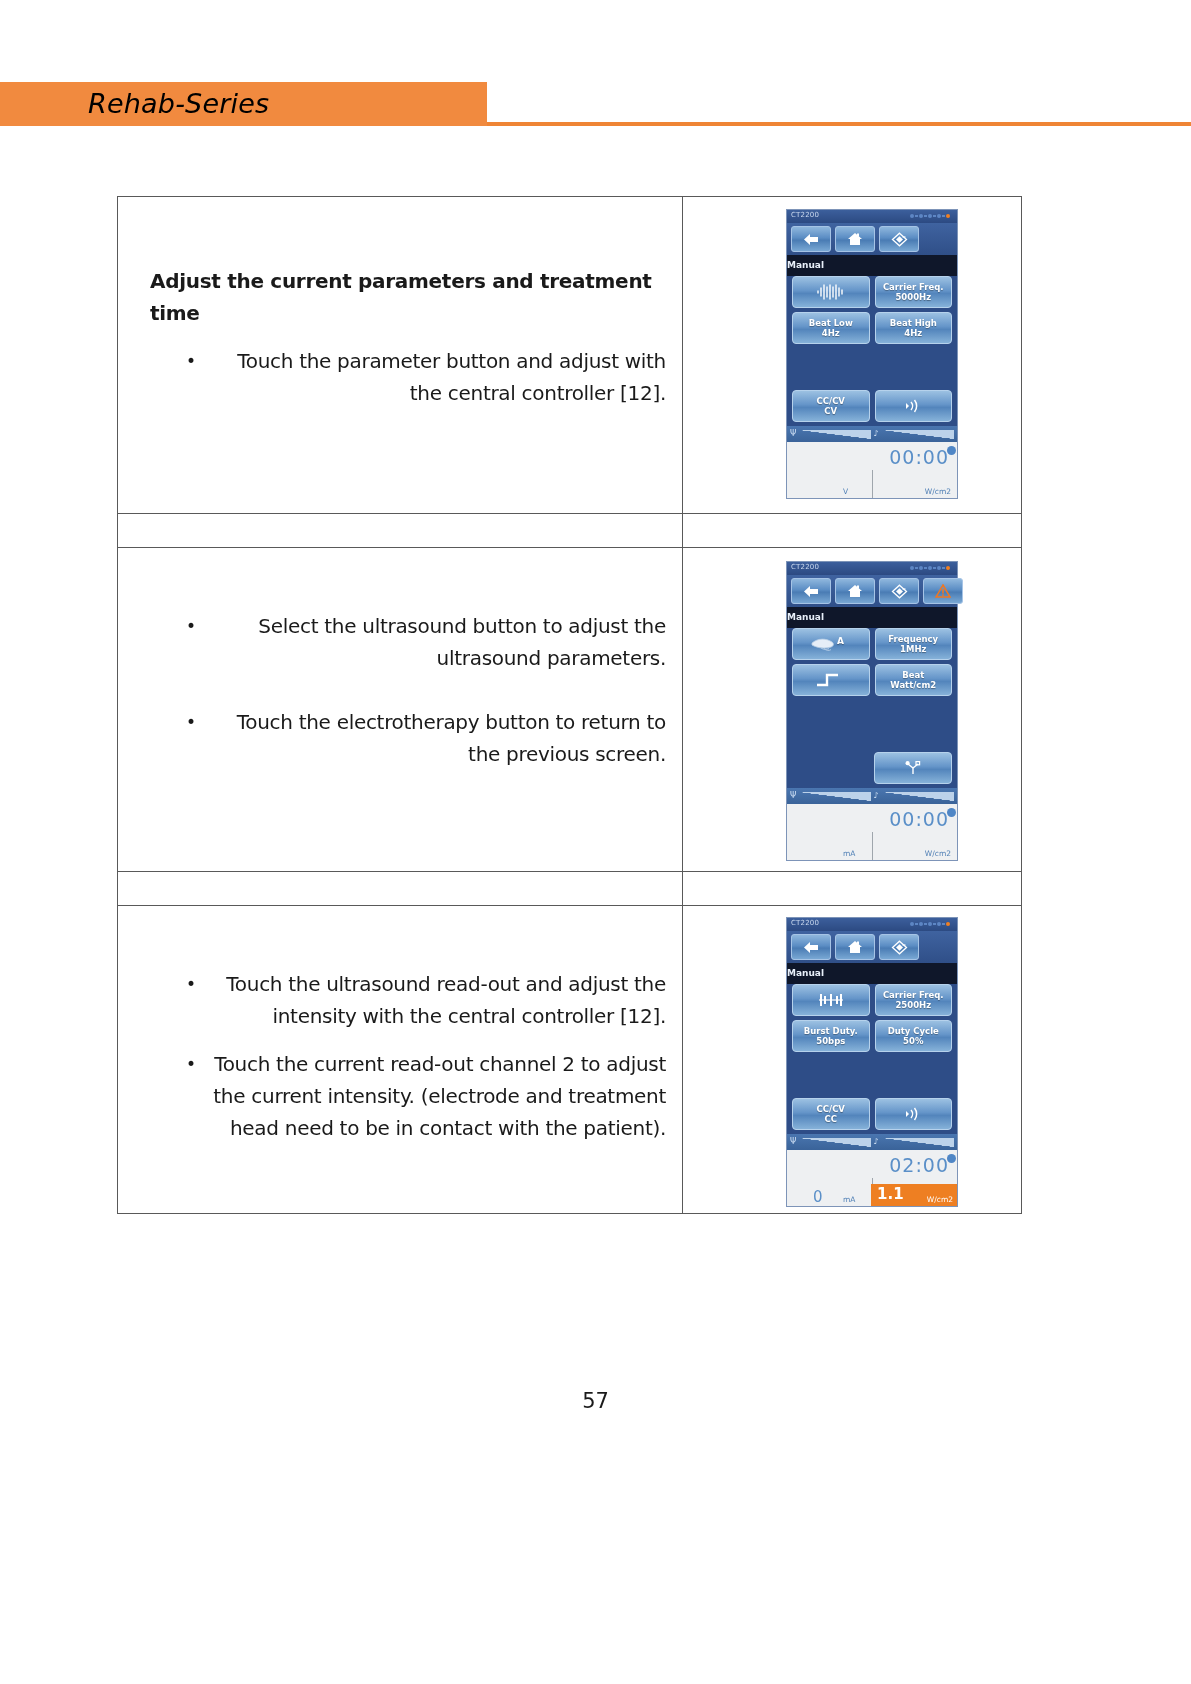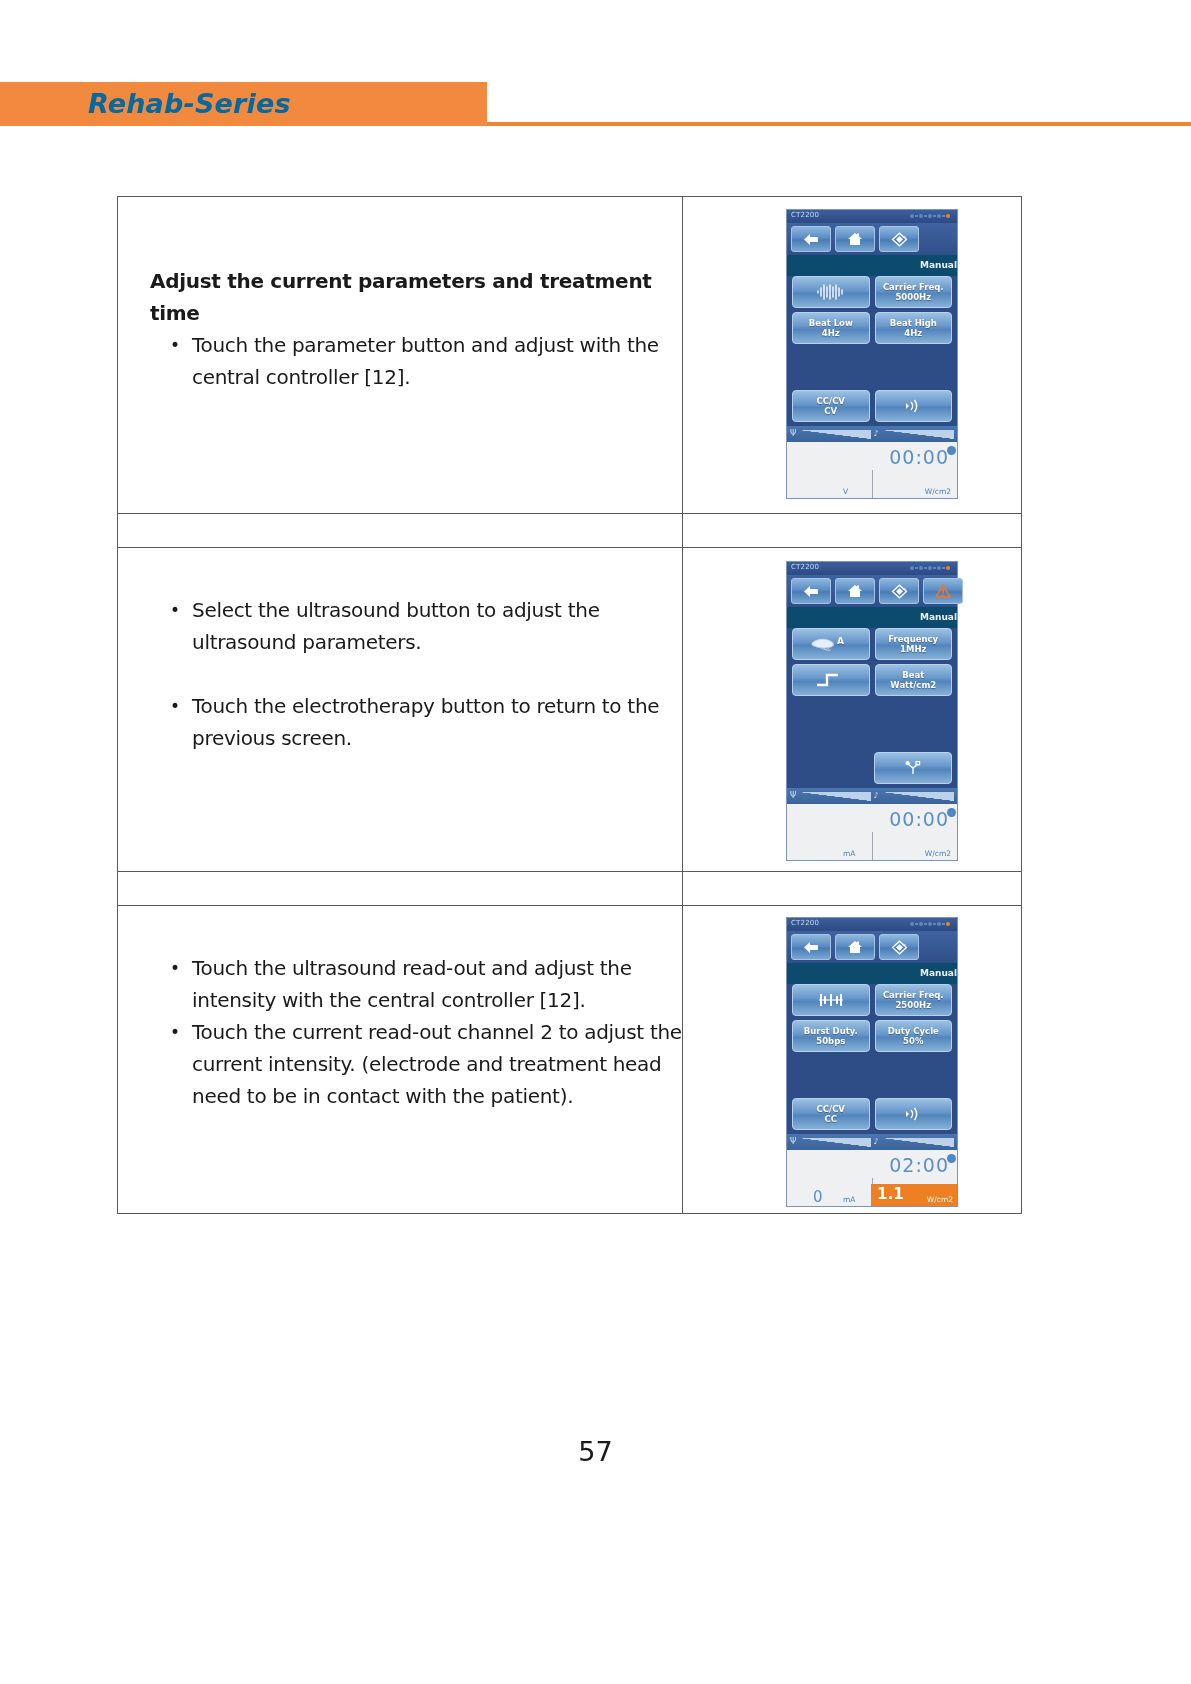--- a/index.html
+++ b/index.html
@@ -32,22 +32,22 @@
     height: 44px;
     background: #f18a3f;
   }
   .header-title {
     position: absolute;
     left: 88px;
     top: 6px;
     font-family: "DejaVu Sans", sans-serif;
     font-style: italic;
     font-size: 27px;
-    font-weight: 700;
-    color: #0369a1;
+    font-weight: 400;
+    color: #000000;
     letter-spacing: 0.2px;
     white-space: nowrap;
   }
   .header-rule {
     position: absolute;
     left: 487px;
     top: 40px;
     width: 704px;
     height: 4px;
     background: #ef8535;
@@ -96,21 +96,22 @@
     font-weight: bold;
   }
   ul.bullets {
     list-style: none;
     margin: 0;
     padding: 0;
   }
   ul.bullets > li {
     position: relative;
     padding-left: 74px;
-    margin: 0;
+    margin: 16px;
+    text-align: right;
   }
   ul.bullets > li::before {
     content: "\2022";
     position: absolute;
     left: 52px;
     top: 0;
     font-size: 17px;
   }
   ul.bullets > li.gap { margin-top: 32px; }
 
@@ -190,26 +191,26 @@
     border: 1px solid #a6c4e6;
     background: linear-gradient(#8fb7dd, #5b8dc4 45%, #4a7cb4 55%, #79a8d4);
     display: flex;
     align-items: center;
     justify-content: center;
     color: #ffffff;
   }
   .nav-btn svg { display: block; }
 
   .dev-mode {
-    text-align: right;
+    text-align: left;
     font-size: 9px;
     font-weight: bold;
     color: #e8f0fa;
     padding: 5px 0 6px;
-    background: #0c4a6e;
+    background: #0f172a;
   }
 
   .dev-grid {
     padding: 0 5px;
   }
   .dev-row {
     display: flex;
     gap: 5px;
     margin-bottom: 4px;
     justify-content: center;
@@ -331,25 +332,25 @@
     right: 4px;
     bottom: 2px;
     font-size: 7.5px;
     color: #ffffff;
   }
 
   
   .page-number {
     position: absolute;
     left: 0;
-    top: 1436px;
+    top: 1389px;
     width: 1191px;
     text-align: center;
     font-family: "DejaVu Sans", sans-serif;
-    font-size: 27px;
+    font-size: 21px;
     color: #1a1a1a;
   }
 </style>
 </head>
 <body>
 
 <div class="page-header">
   <div class="header-block"></div>
   <div class="header-title">Rehab-Series</div>
   <div class="header-rule"></div>

